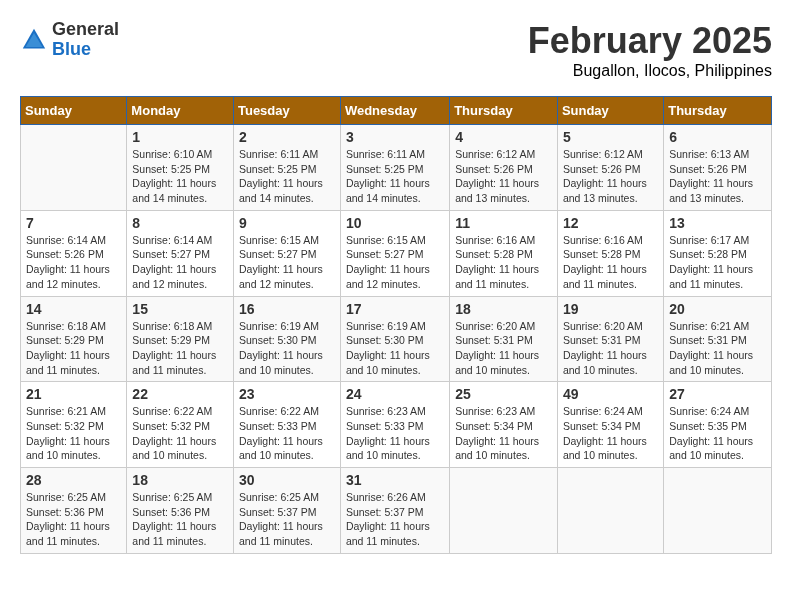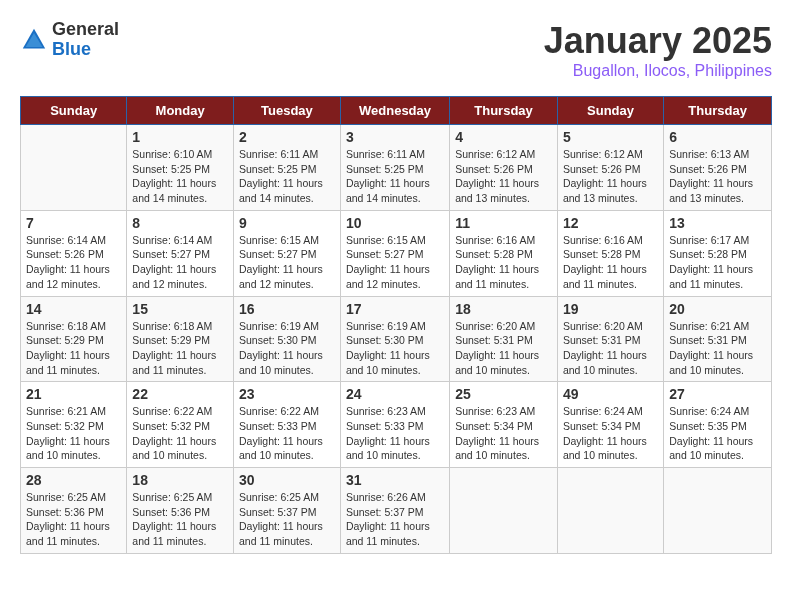--- a/index.html
+++ b/index.html
@@ -38,32 +38,32 @@
     .title-block {
       text-align: right;
     }
     .month-title {
       font-size: 36px;
       font-weight: bold;
       color: #333;
     }
     .location {
       font-size: 16px;
-      color: #8b5cf6;
+      color: #000000;
     }
     table {
       width: 100%;
       border-collapse: collapse;
       font-size: 11px;
     }
     thead tr th {
-      background-color: #7f1d1d;
+      background-color: #a16207;
       color: #fff;
       padding: 6px 4px;
-      text-align: center;
+      text-align: left;
       font-size: 13px;
       font-weight: bold;
       border: 1px solid #2962a8;
     }
     tbody tr td {
       border: 1px solid #ccc;
       padding: 4px 5px;
       vertical-align: top;
       width: 113px;
       min-height: 80px;
@@ -98,21 +98,21 @@
     <svg class="logo-icon" viewBox="0 0 40 40">
       <polygon points="20,4 36,32 4,32" fill="#1a6fc4"></polygon>
       <polygon points="20,10 32,30 8,30" fill="#5aaee8" opacity="0.5"></polygon>
     </svg>
     <div class="logo-text">
       <span class="logo-general">General</span>
       <span class="logo-blue">Blue</span>
     </div>
   </div>
   <div class="title-block">
-    <div class="month-title">January 2025</div>
+    <div class="month-title">February 2025</div>
     <div class="location">Bugallon, Ilocos, Philippines</div>
   </div>
 </div>
 
 <table>
   <thead>
     <tr>
     <th>Sunday</th>
         <th>Monday</th>
         <th>Tuesday</th>

